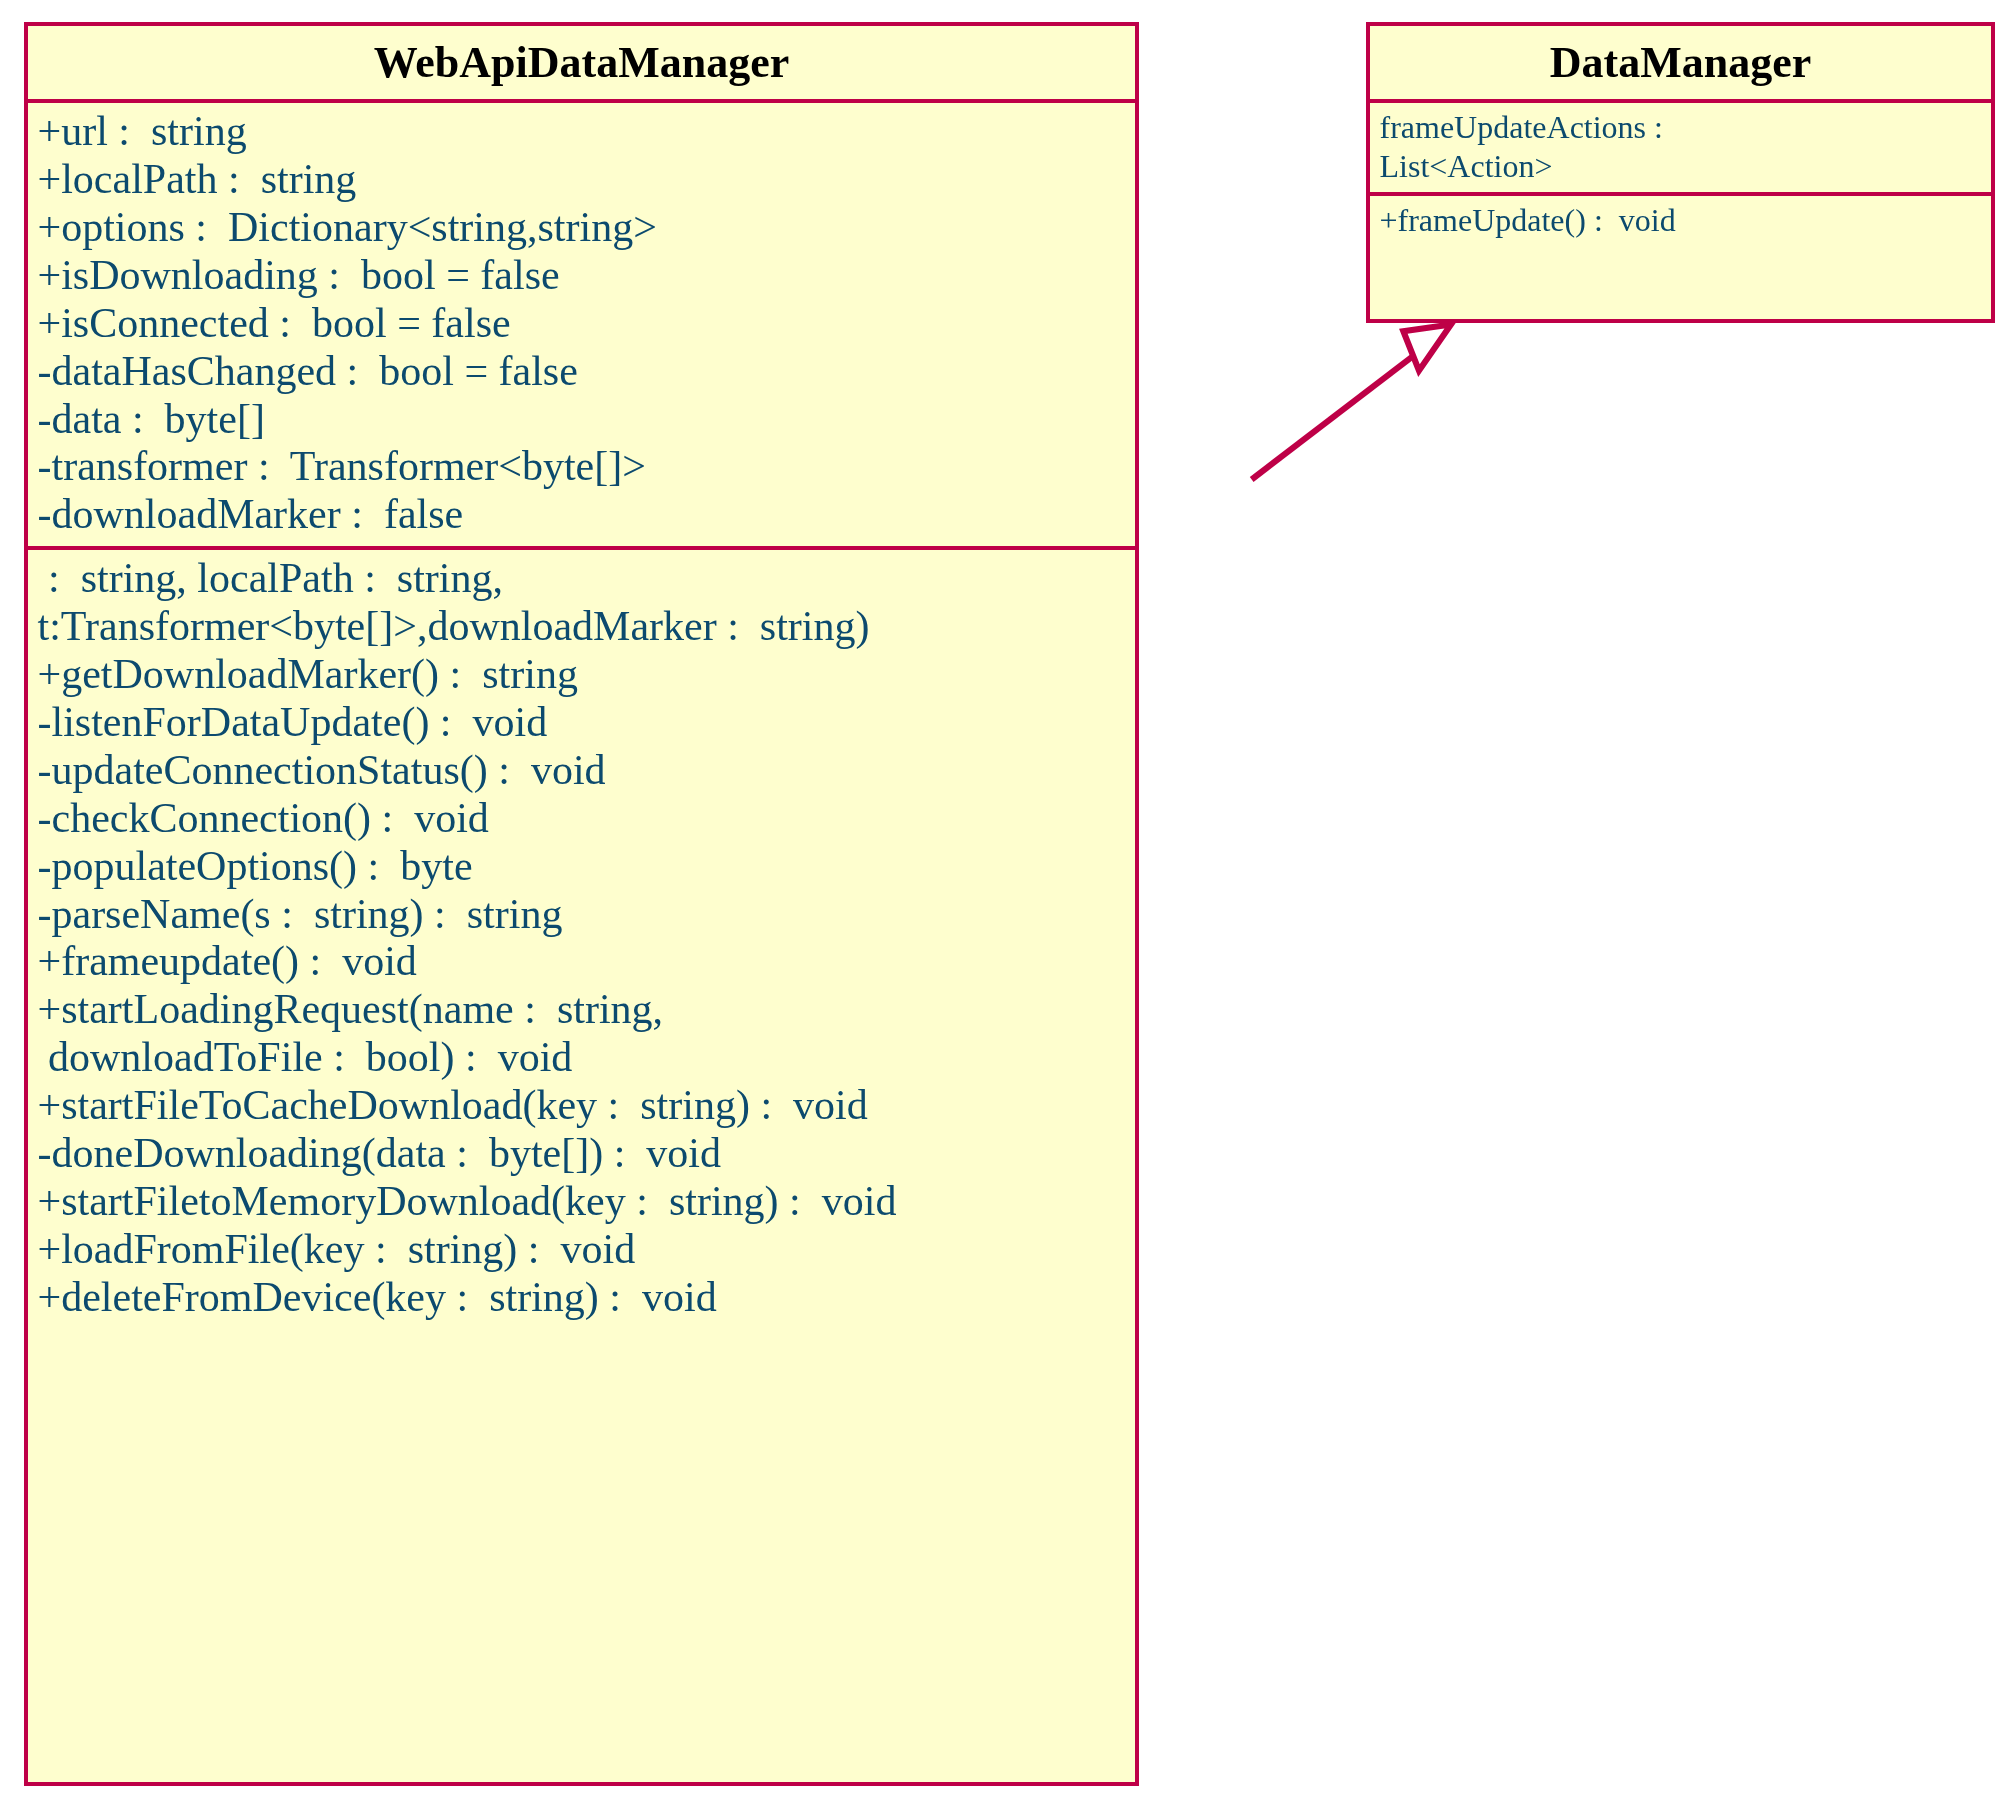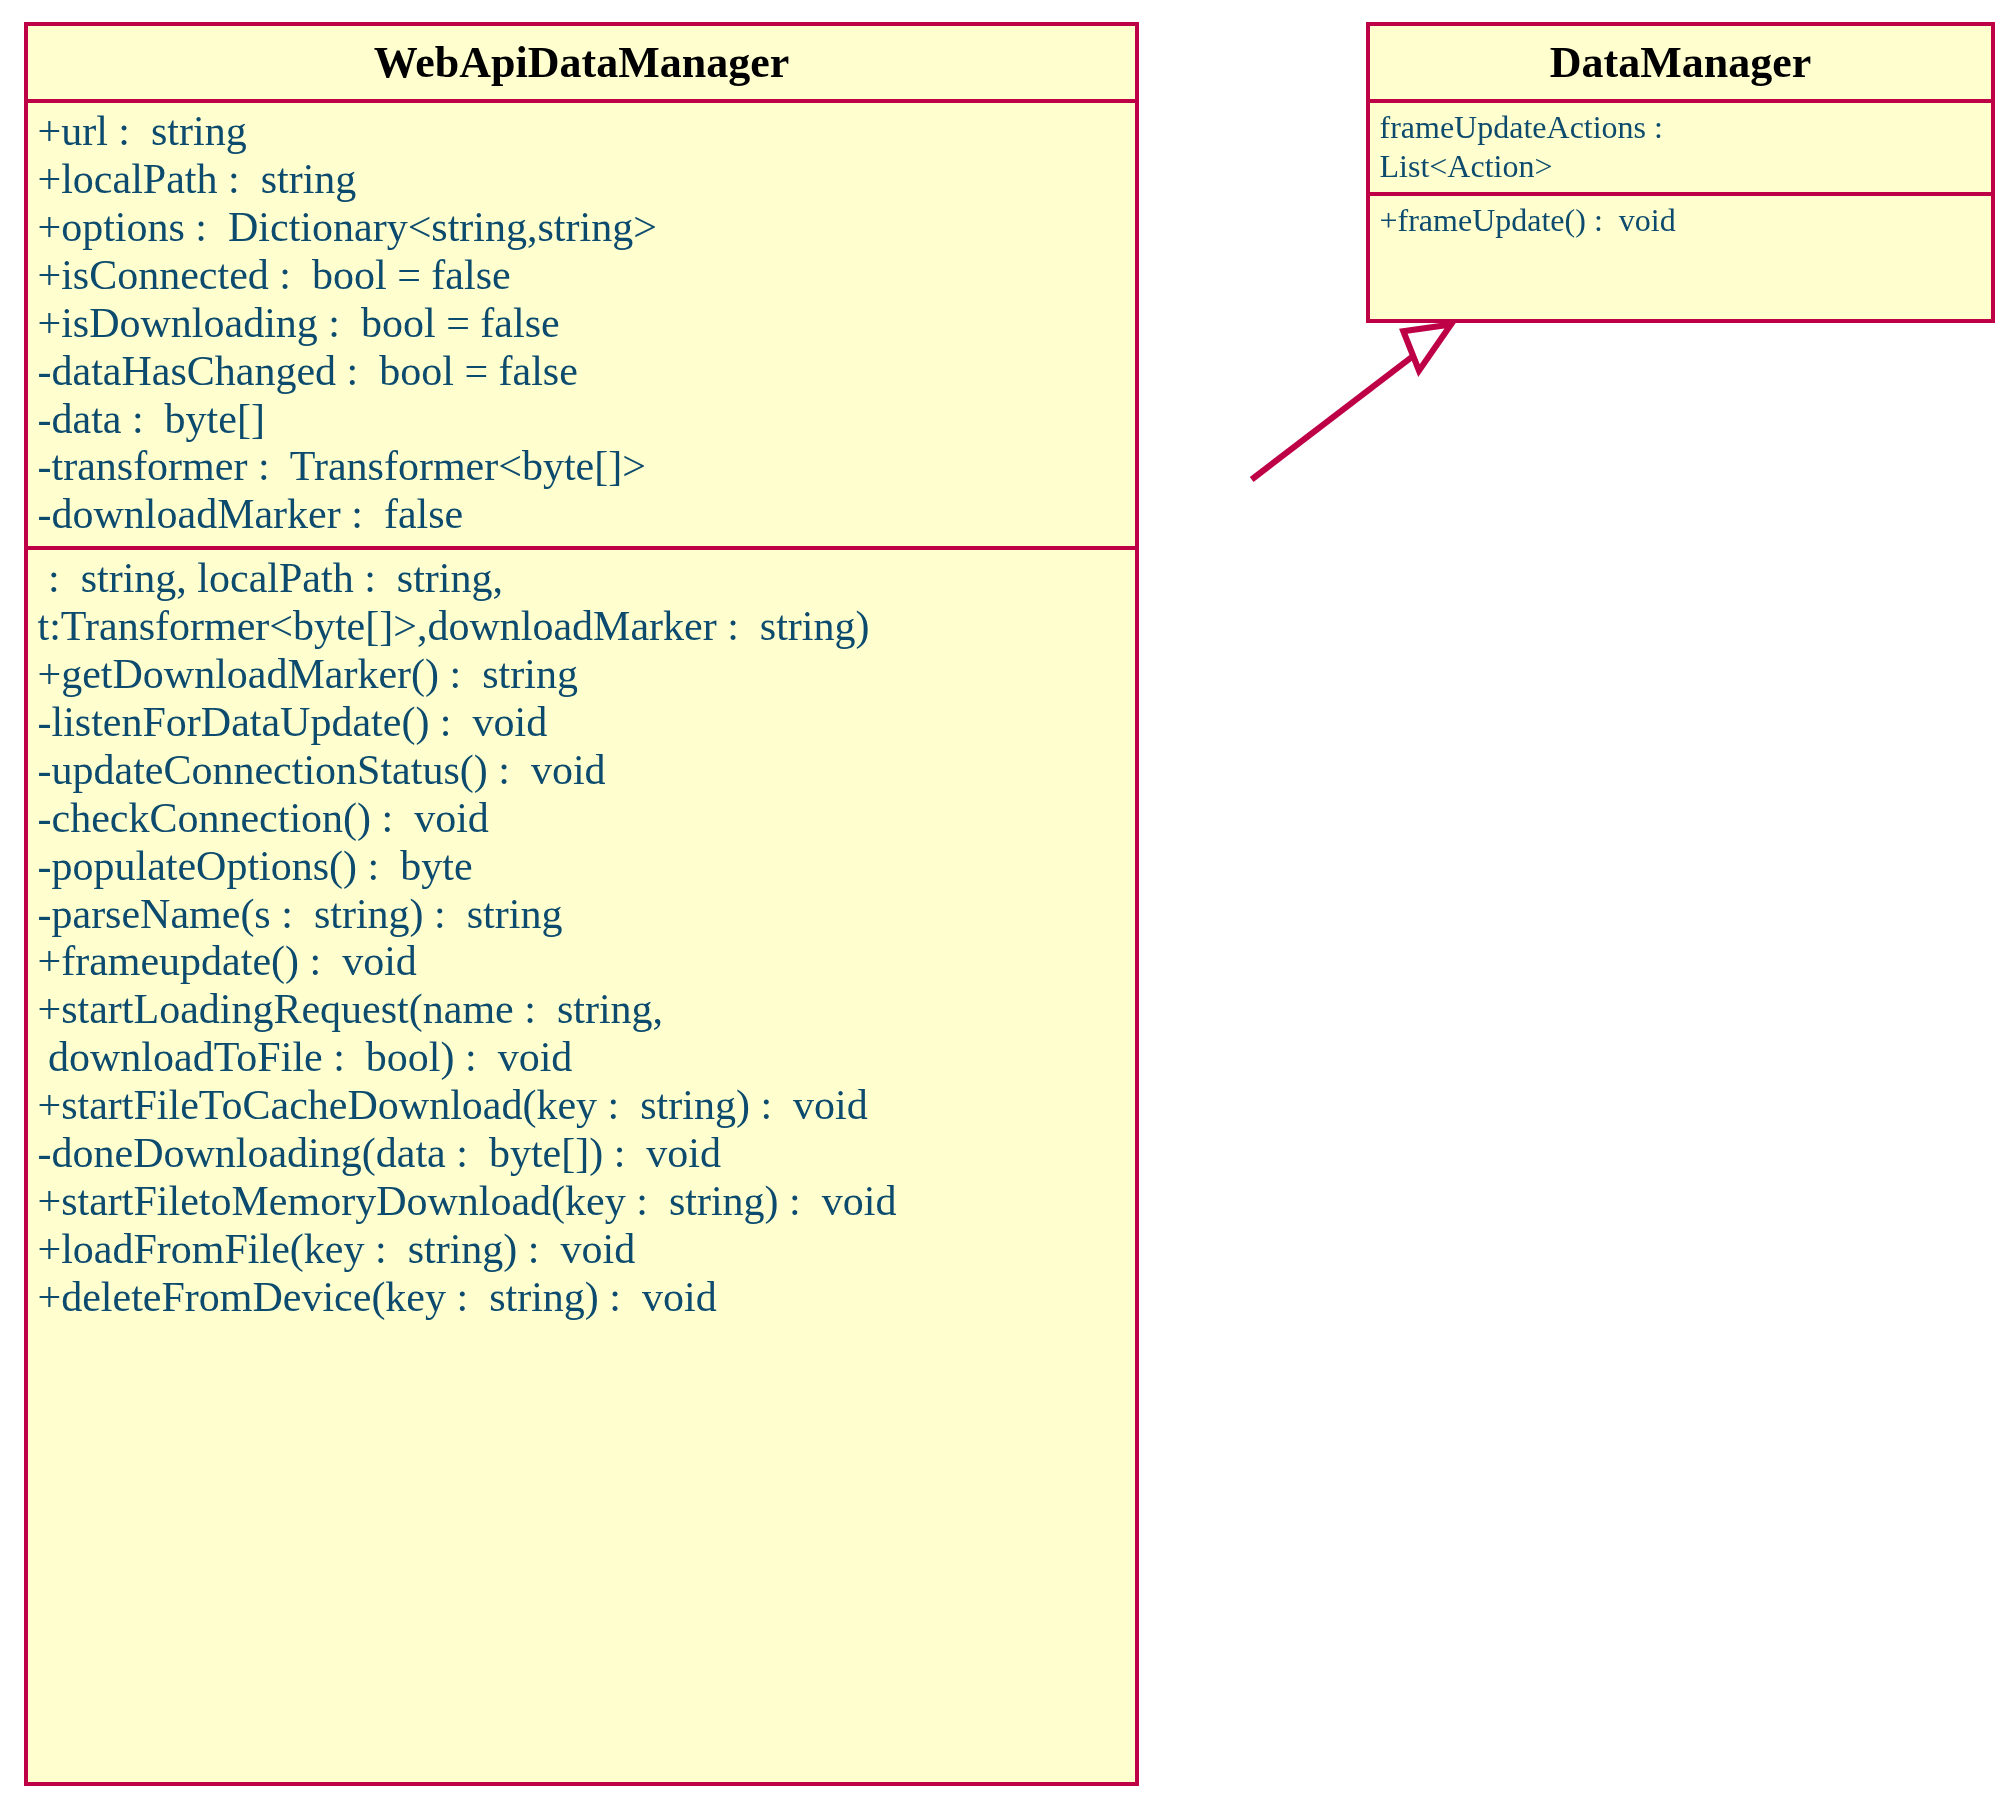--- a/index.html
+++ b/index.html
@@ -96,22 +96,22 @@
   <div class="uml-class" id="box-webapidatamanager">
 
     <div class="uml-title">WebApiDataManager</div>
 
     <div class="uml-divider"></div>
 
     <div class="uml-compartment">
       <div class="uml-row">+url :  string</div>
       <div class="uml-row">+localPath :  string</div>
       <div class="uml-row">+options :  Dictionary&lt;string,string&gt;</div>
+      <div class="uml-row">+isDownloading :  bool = false</div>
       <div class="uml-row">+isConnected :  bool = false</div>
-      <div class="uml-row">+isDownloading :  bool = false</div>
       <div class="uml-row">-dataHasChanged :  bool = false</div>
       <div class="uml-row">-data :  byte[]</div>
       <div class="uml-row">-transformer :  Transformer&lt;byte[]&gt;</div>
       <div class="uml-row">-downloadMarker :  false</div>
     </div>
 
     <div class="uml-divider"></div>
 
     <div class="uml-compartment">
       <div class="uml-row"> :  string, localPath :  string,</div>

